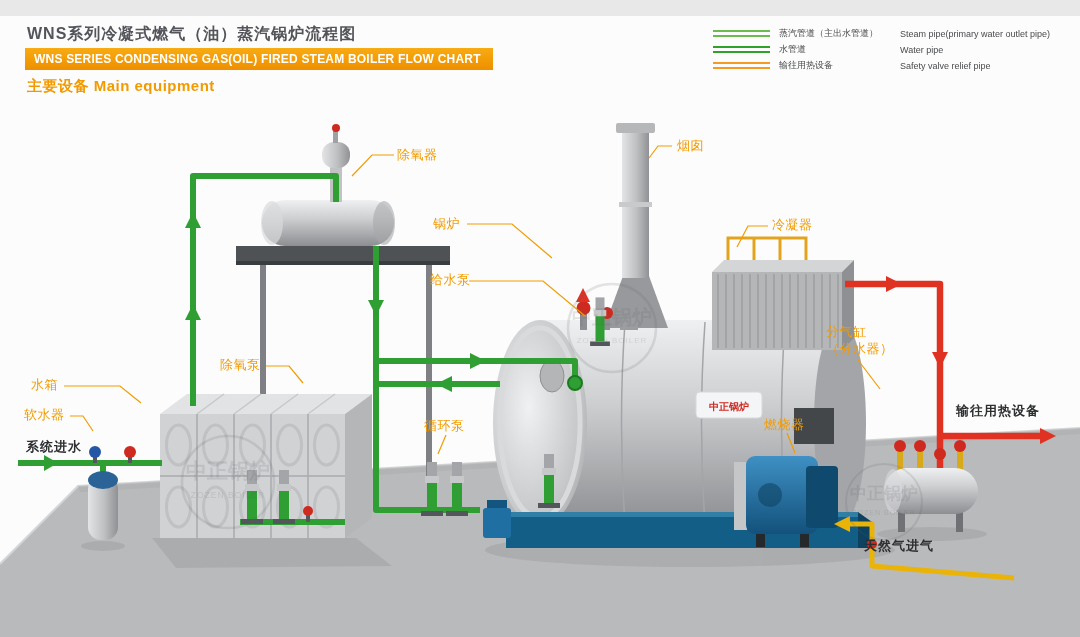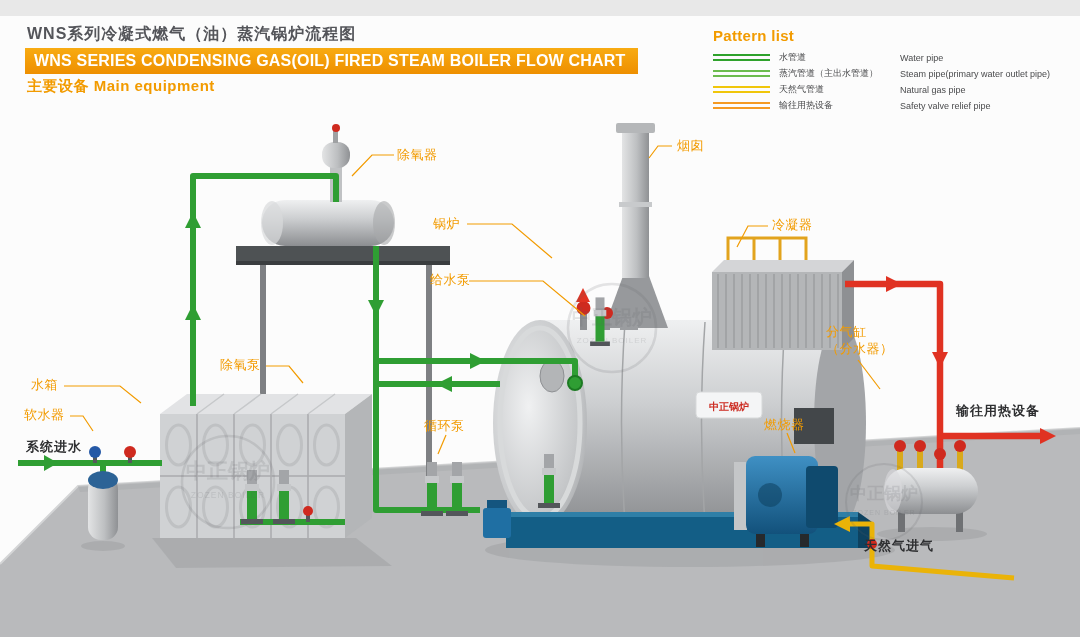--- a/index.html
+++ b/index.html
@@ -1,21 +1,21 @@
 <!DOCTYPE html>
 <html style="--accent-orange: #f29b00; --pipe-water-green: #2f9e33; --pipe-steam-red: #e03222; --pipe-gas-yellow: #eab308; --floor-gray: #b9babc;"><head>
 <meta charset="utf-8">
 <style>
   *{margin:0;padding:0;box-sizing:border-box}
   html,body{background:#e8e8e8}
   body{font-family:"Liberation Sans","DejaVu Sans",sans-serif}
   .stage{position:relative;width:1080px;height:637px;margin:16px auto;background:#fcfcfc;overflow:hidden}
   .title-cn{position:absolute;left:27px;top:8px;font-size:16px;font-weight:bold;color:#54555a;letter-spacing:1px}
   .banner{position:absolute;left:25px;top:32px;background:linear-gradient(180deg,#f8ab12,#ee8f00);color:#fff;
-          font-size:16px;font-weight:bold;padding:4px 12px 4px 9px;letter-spacing:.2px;white-space:nowrap}
+          font-size:12px;font-weight:bold;padding:4px 12px 4px 9px;letter-spacing:.2px;white-space:nowrap}
   .subtitle{position:absolute;left:27px;top:61px;font-size:15px;color:var(--accent-orange,#f29b00);font-weight:bold;letter-spacing:.5px}
   .legend{position:absolute;left:713px;top:11px;width:360px}
   .legend h2{font-size:15px;color:var(--accent-orange,#f29b00);margin-bottom:7px;letter-spacing:.3px}
   .legend-row{display:grid;grid-template-columns:57px 112px 1fr;column-gap:9px;align-items:center;margin-bottom:3px}
   .legend-row .swatch{display:block;height:7px;border-top:2px solid;border-bottom:2px solid}
   .legend-row span{font-size:9px;color:#4a4b4d;white-space:nowrap}
   svg.scene{position:absolute;inset:0}
   .labels{position:absolute;inset:0;pointer-events:none}
   .lbl{position:absolute;font-size:13px;color:var(--accent-orange,#f29b00);white-space:pre-line;line-height:1.3;letter-spacing:.5px}
   .lbl.dark{color:#2e2f31;font-size:13px;font-weight:bold;letter-spacing:1px}
@@ -28,39 +28,33 @@
 </head>
 <body>
 
 <div class="stage">
 
   <div class="title-cn">WNS系列冷凝式燃气（油）蒸汽锅炉流程图</div>
   <div class="banner">WNS SERIES CONDENSING GAS(OIL) FIRED STEAM BOILER FLOW CHART</div>
   <div class="subtitle">主要设备 Main equipment</div>
 
   <div class="legend">
-    <h2>Pattern list</h2>
     <div id="legend-rows">
+  <div class="legend-row">
+    <i class="swatch" style="border-color: rgb(108, 187, 78);"></i>
+    <span>蒸汽管道（主出水管道）</span>
+    <span>Steam pipe(primary water outlet pipe)</span>
+  </div>
+
   <div class="legend-row">
     <i class="swatch" style="border-color: rgb(47, 162, 44);"></i>
     <span>水管道</span>
     <span>Water pipe</span>
   </div>
 
-  <div class="legend-row">
-    <i class="swatch" style="border-color: rgb(108, 187, 78);"></i>
-    <span>蒸汽管道（主出水管道）</span>
-    <span>Steam pipe(primary water outlet pipe)</span>
-  </div>
-
-  <div class="legend-row">
-    <i class="swatch" style="border-color: rgb(240, 198, 10);"></i>
-    <span>天然气管道</span>
-    <span>Natural gas pipe</span>
-  </div>
 
   <div class="legend-row">
     <i class="swatch" style="border-color: rgb(245, 154, 35);"></i>
     <span>输往用热设备</span>
     <span>Safety valve relief pipe</span>
   </div>
 </div>
   </div>
 
   <svg class="scene" viewBox="0 0 1080 637" xmlns="http://www.w3.org/2000/svg">

